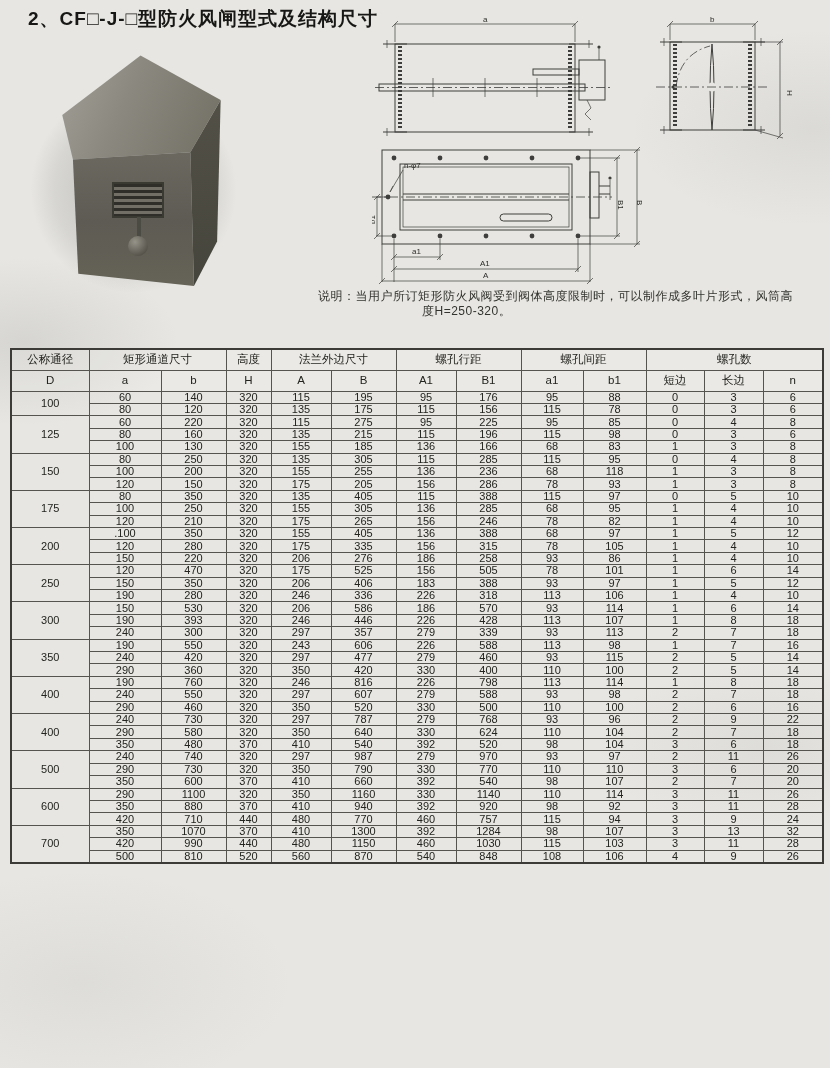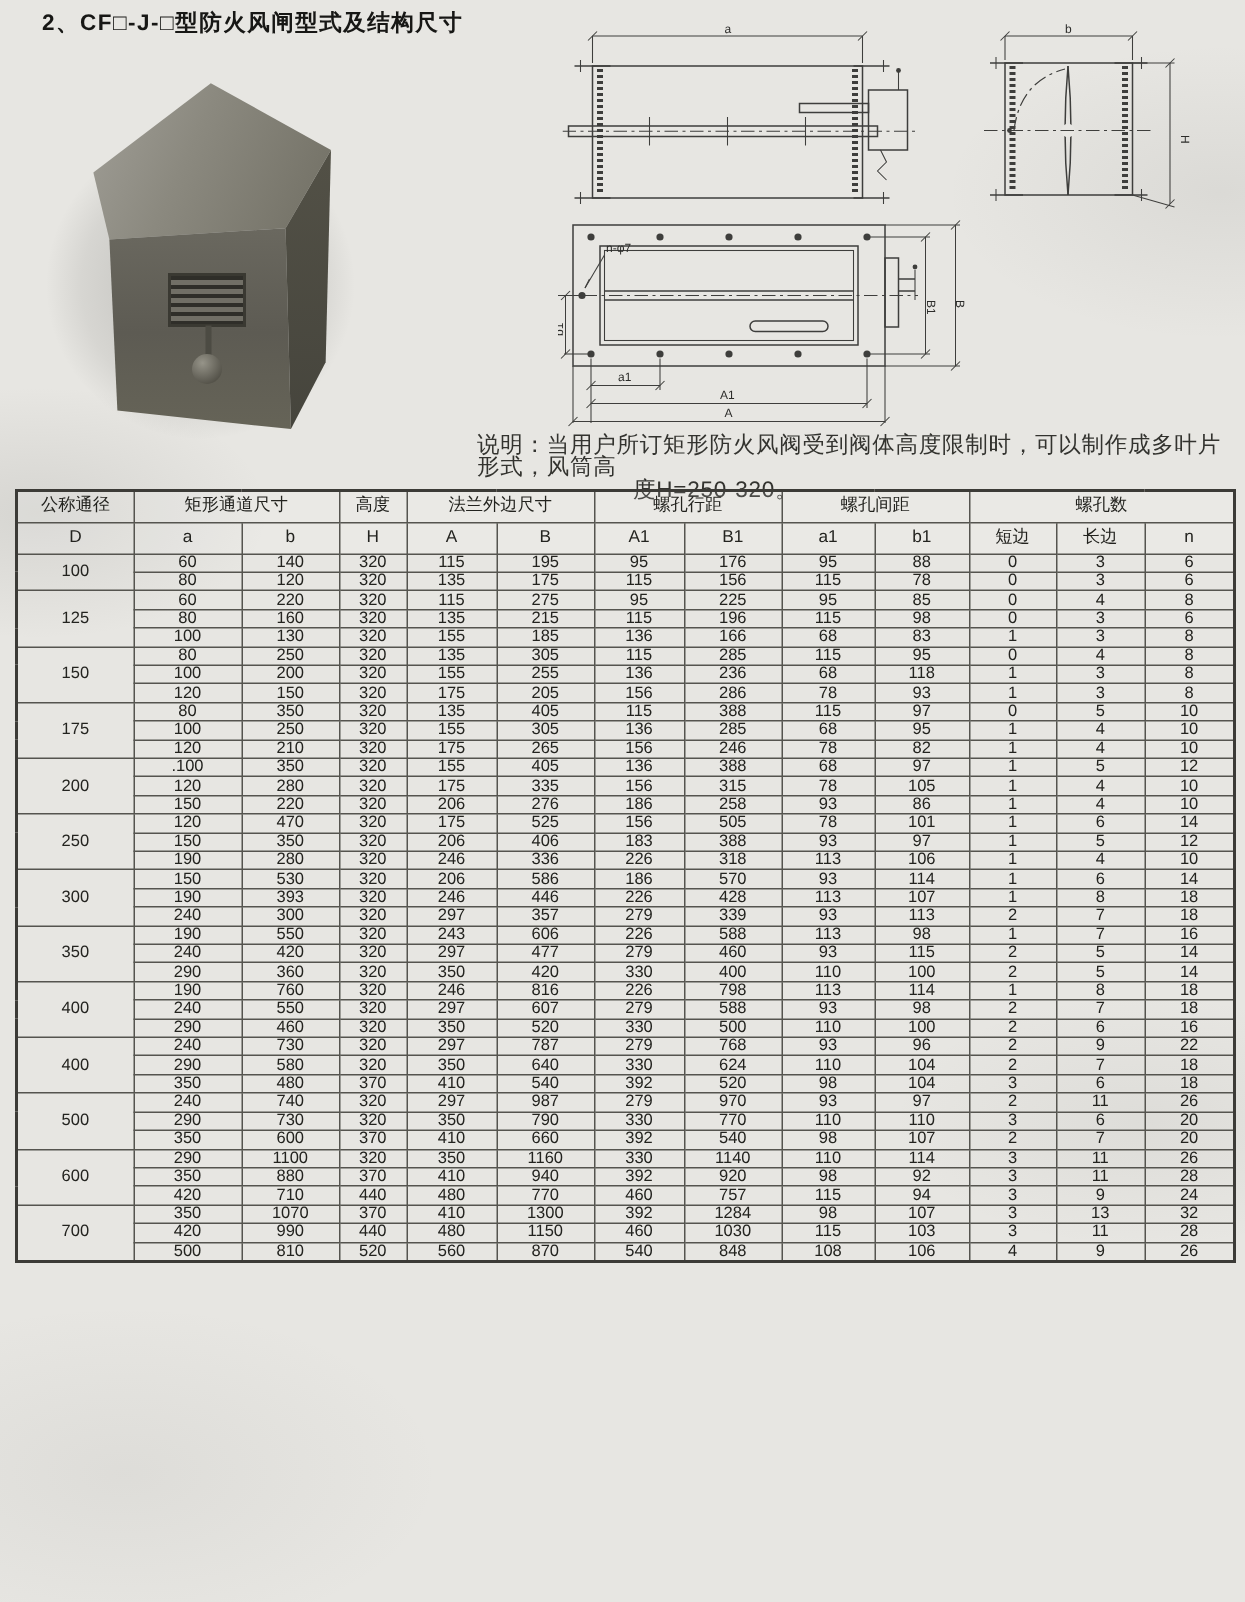--- a/index.html
+++ b/index.html
@@ -6,21 +6,21 @@
   .page{
     position:relative;width:830px;height:1068px;overflow:hidden;
     background:
       radial-gradient(220px 120px at 3% 32%, rgba(110,110,106,.14), transparent 70%),
       radial-gradient(260px 140px at 98% 12%, rgba(110,110,106,.10), transparent 70%),
       radial-gradient(300px 160px at 10% 92%, rgba(110,110,106,.08), transparent 70%),
       radial-gradient(240px 120px at 92% 70%, rgba(110,110,106,.08), transparent 70%),
       #e7e6e2;
     font-family:"Liberation Sans","DejaVu Sans",sans-serif;color:#1d1d1b;
   }
-  .title{position:absolute;left:28px;top:6px;font-size:15px;font-weight:bold;letter-spacing:1px;color:#171715;}
+  .title{position:absolute;left:28px;top:6px;font-size:19px;font-weight:bold;letter-spacing:1px;color:#171715;}
   
   .photo{position:absolute;left:48px;top:48px;width:178px;height:248px;}
   .photo .smudge{position:absolute;left:-20px;top:10px;width:220px;height:240px;
     background:radial-gradient(60% 55% at 48% 55%, rgba(70,70,66,.28), rgba(70,70,66,.10) 60%, transparent 78%);}
   .photo .box-top{position:absolute;inset:0;
     clip-path:polygon(8% 27%,52% 3%,97% 21%,80% 42%,14% 45%);
     background:linear-gradient(115deg,#a5a39c 0%,#8b897f 35%,#757368 70%,#666459 100%);}
   .photo .box-front{position:absolute;inset:0;
     clip-path:polygon(14% 45%,80% 42%,82% 96%,17% 91%);
     background:linear-gradient(180deg,#807e74 0%,#6b6960 40%,#5d5b53 70%,#676558 100%);}
@@ -35,24 +35,24 @@
   
   .dwg{position:absolute;}
   .dwg svg{display:block;}
   .dwg line,.dwg path,.dwg rect,.dwg polyline{stroke:#3e3e3c;fill:none;stroke-width:1;}
   .dwg text{fill:#2c2c2a;font-size:8px;font-family:"Liberation Sans",sans-serif;stroke:none;}
   .dwg .thin{stroke-width:.7;}
   .dwg .serr{stroke-width:4;stroke-dasharray:2 2;}
   .dwg .cl{stroke-dasharray:9 3 2 3;stroke-width:.8;}
   .dwg .dot{fill:#3e3e3c;stroke:none;}
   
-  .note{position:absolute;left:318px;top:289px;width:510px;font-size:15px;line-height:15px;color:#33332f;letter-spacing:.5px;}
+  .note{position:absolute;left:318px;top:289px;width:510px;font-size:12px;line-height:15px;color:#33332f;letter-spacing:.5px;}
   .note .line2{margin-left:104px;}
   
-  table.dim{position:absolute;left:10px;top:326px;width:812px;height:516px;
+  table.dim{position:absolute;left:10px;top:348px;width:812px;height:516px;
     border-collapse:collapse;table-layout:fixed;font-size:11px;color:#23231f;}
   table.dim th,table.dim td{border:1px solid #55544f;text-align:center;vertical-align:middle;padding:0;font-weight:normal;line-height:1;}
   table.dim{border:2px solid #3c3b37;}
   table.dim thead tr{height:21px;}
   table.dim thead th{font-size:11.5px;background:rgba(255,255,255,.12);}
   table.dim tr.group-start td{border-top:1.8px solid #3c3b37;}
   table.dim td.dcol{font-size:11px;}
 </style>
 </head>
 <body>

